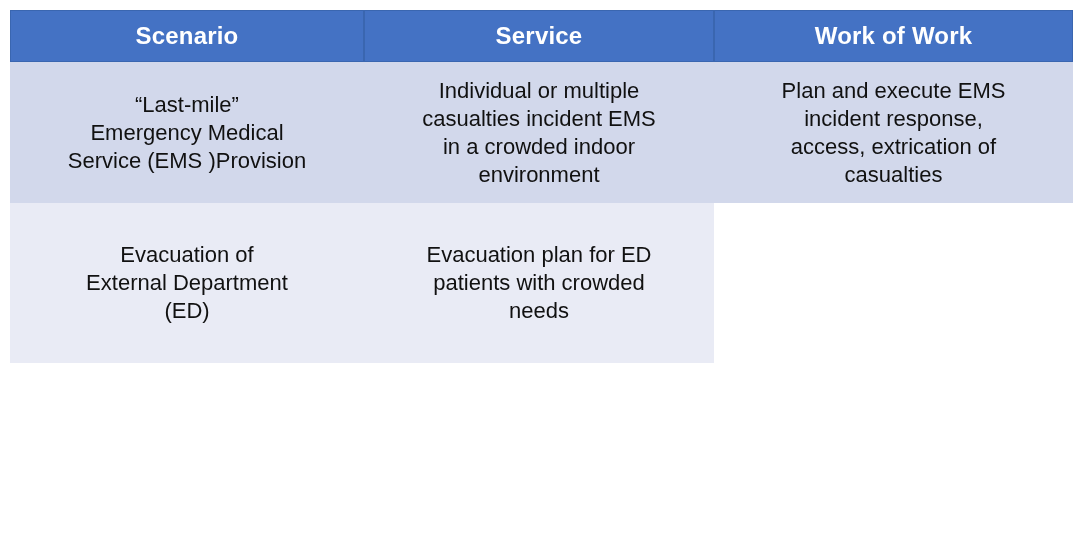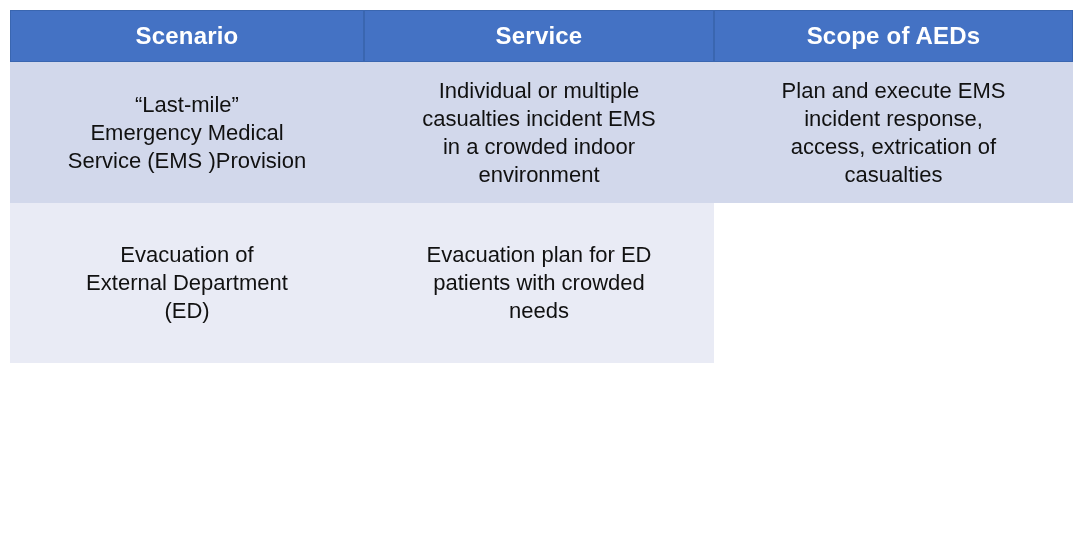--- a/index.html
+++ b/index.html
@@ -51,21 +51,21 @@
   .band-b { background: var(--row-band-light, #E9EBF5); }
 </style>
 </head>
 <body>
 
 <div class="canvas">
   <div class="scen-table">
 
     <div class="hcell">Scenario</div>
     <div class="hcell">Service</div>
-    <div class="hcell">Scope of AEDs</div>
+    <div class="hcell">Work of Work</div>
 
     <div class="cell band-a">“Last-mile”
 Emergency Medical
 Service (EMS )Provision</div>
     <div class="cell band-a">Individual or multiple
 casualties incident EMS
 in a crowded indoor
 environment</div>
     <div class="cell band-a">Plan and execute EMS
 incident response,

